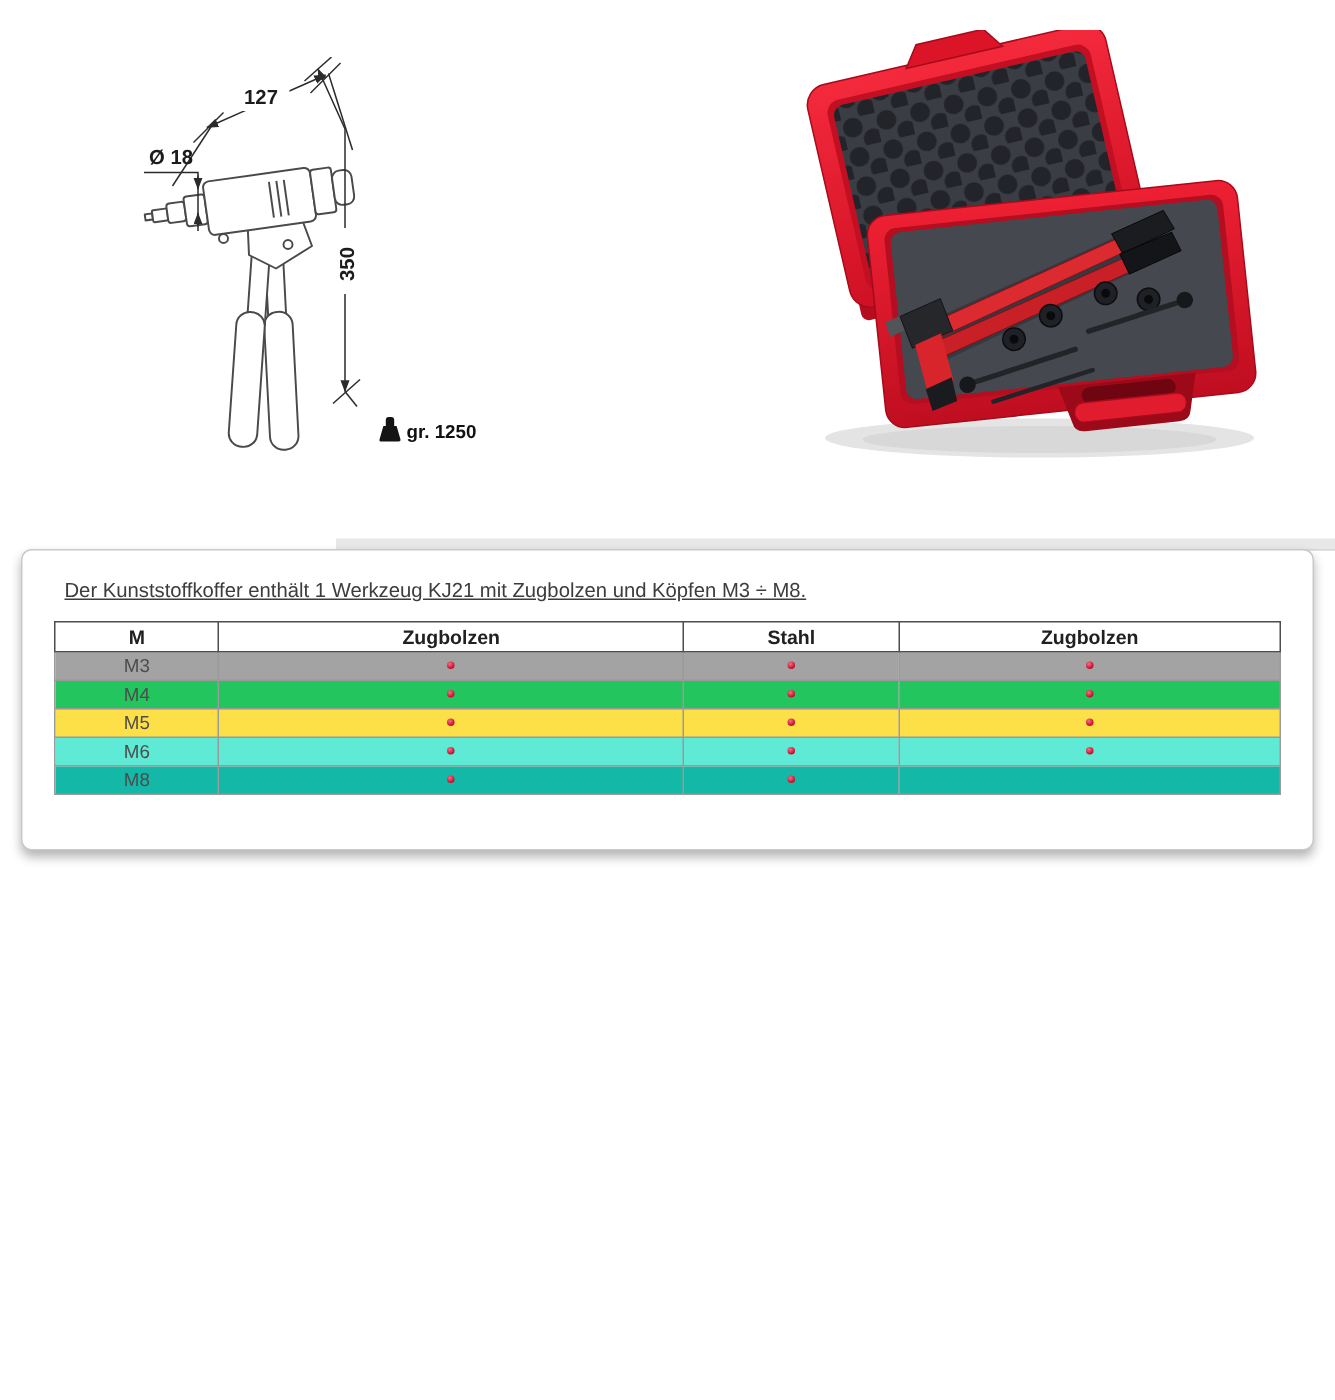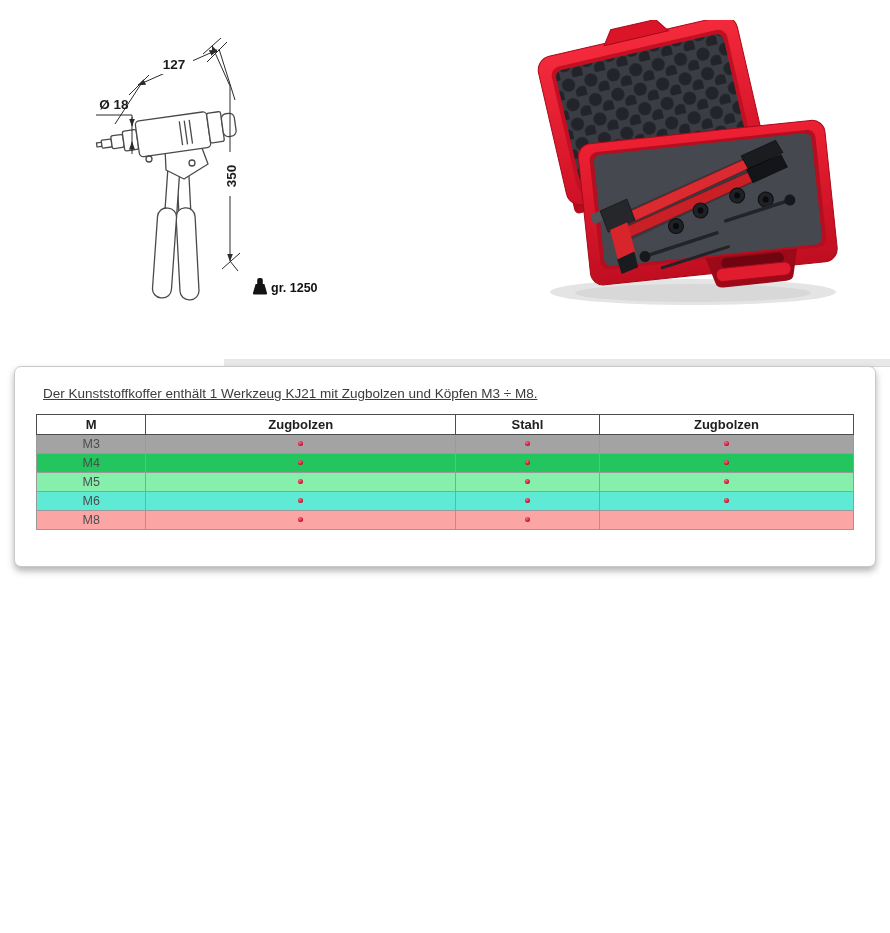--- a/index.html
+++ b/index.html
@@ -230,33 +230,33 @@
             <td><span class="dot" style="background: radial-gradient(circle at 38% 32%, rgb(240, 113, 138), rgb(207, 18, 48) 62%, rgb(143, 2, 24));"></span></td>
             <td><span class="dot" style="background: radial-gradient(circle at 38% 32%, rgb(240, 113, 138), rgb(207, 18, 48) 62%, rgb(143, 2, 24));"></span></td>
             <td><span class="dot" style="background: radial-gradient(circle at 38% 32%, rgb(240, 113, 138), rgb(207, 18, 48) 62%, rgb(143, 2, 24));"></span></td>
           </tr>
           <tr style="background: #22c55e;">
             <td>M4</td>
             <td><span class="dot" style="background: radial-gradient(circle at 38% 32%, rgb(240, 113, 138), rgb(207, 18, 48) 62%, rgb(143, 2, 24));"></span></td>
             <td><span class="dot" style="background: radial-gradient(circle at 38% 32%, rgb(240, 113, 138), rgb(207, 18, 48) 62%, rgb(143, 2, 24));"></span></td>
             <td><span class="dot" style="background: radial-gradient(circle at 38% 32%, rgb(240, 113, 138), rgb(207, 18, 48) 62%, rgb(143, 2, 24));"></span></td>
           </tr>
-          <tr style="background: #86efac;">
+          <tr style="background: #fde047;">
             <td>M5</td>
             <td><span class="dot" style="background: radial-gradient(circle at 38% 32%, rgb(240, 113, 138), rgb(207, 18, 48) 62%, rgb(143, 2, 24));"></span></td>
             <td><span class="dot" style="background: radial-gradient(circle at 38% 32%, rgb(240, 113, 138), rgb(207, 18, 48) 62%, rgb(143, 2, 24));"></span></td>
             <td><span class="dot" style="background: radial-gradient(circle at 38% 32%, rgb(240, 113, 138), rgb(207, 18, 48) 62%, rgb(143, 2, 24));"></span></td>
           </tr>
           <tr style="background: #5eead4;">
             <td>M6</td>
             <td><span class="dot" style="background: radial-gradient(circle at 38% 32%, rgb(240, 113, 138), rgb(207, 18, 48) 62%, rgb(143, 2, 24));"></span></td>
             <td><span class="dot" style="background: radial-gradient(circle at 38% 32%, rgb(240, 113, 138), rgb(207, 18, 48) 62%, rgb(143, 2, 24));"></span></td>
             <td><span class="dot" style="background: radial-gradient(circle at 38% 32%, rgb(240, 113, 138), rgb(207, 18, 48) 62%, rgb(143, 2, 24));"></span></td>
           </tr>
-          <tr style="background: #fca5a5;">
+          <tr style="background: #14b8a6;">
             <td>M8</td>
             <td><span class="dot" style="background: radial-gradient(circle at 38% 32%, rgb(240, 113, 138), rgb(207, 18, 48) 62%, rgb(143, 2, 24));"></span></td>
             <td><span class="dot" style="background: radial-gradient(circle at 38% 32%, rgb(240, 113, 138), rgb(207, 18, 48) 62%, rgb(143, 2, 24));"></span></td>
             <td></td>
           </tr>
         </tbody>
     </table>
   </div>
 
 </div>

